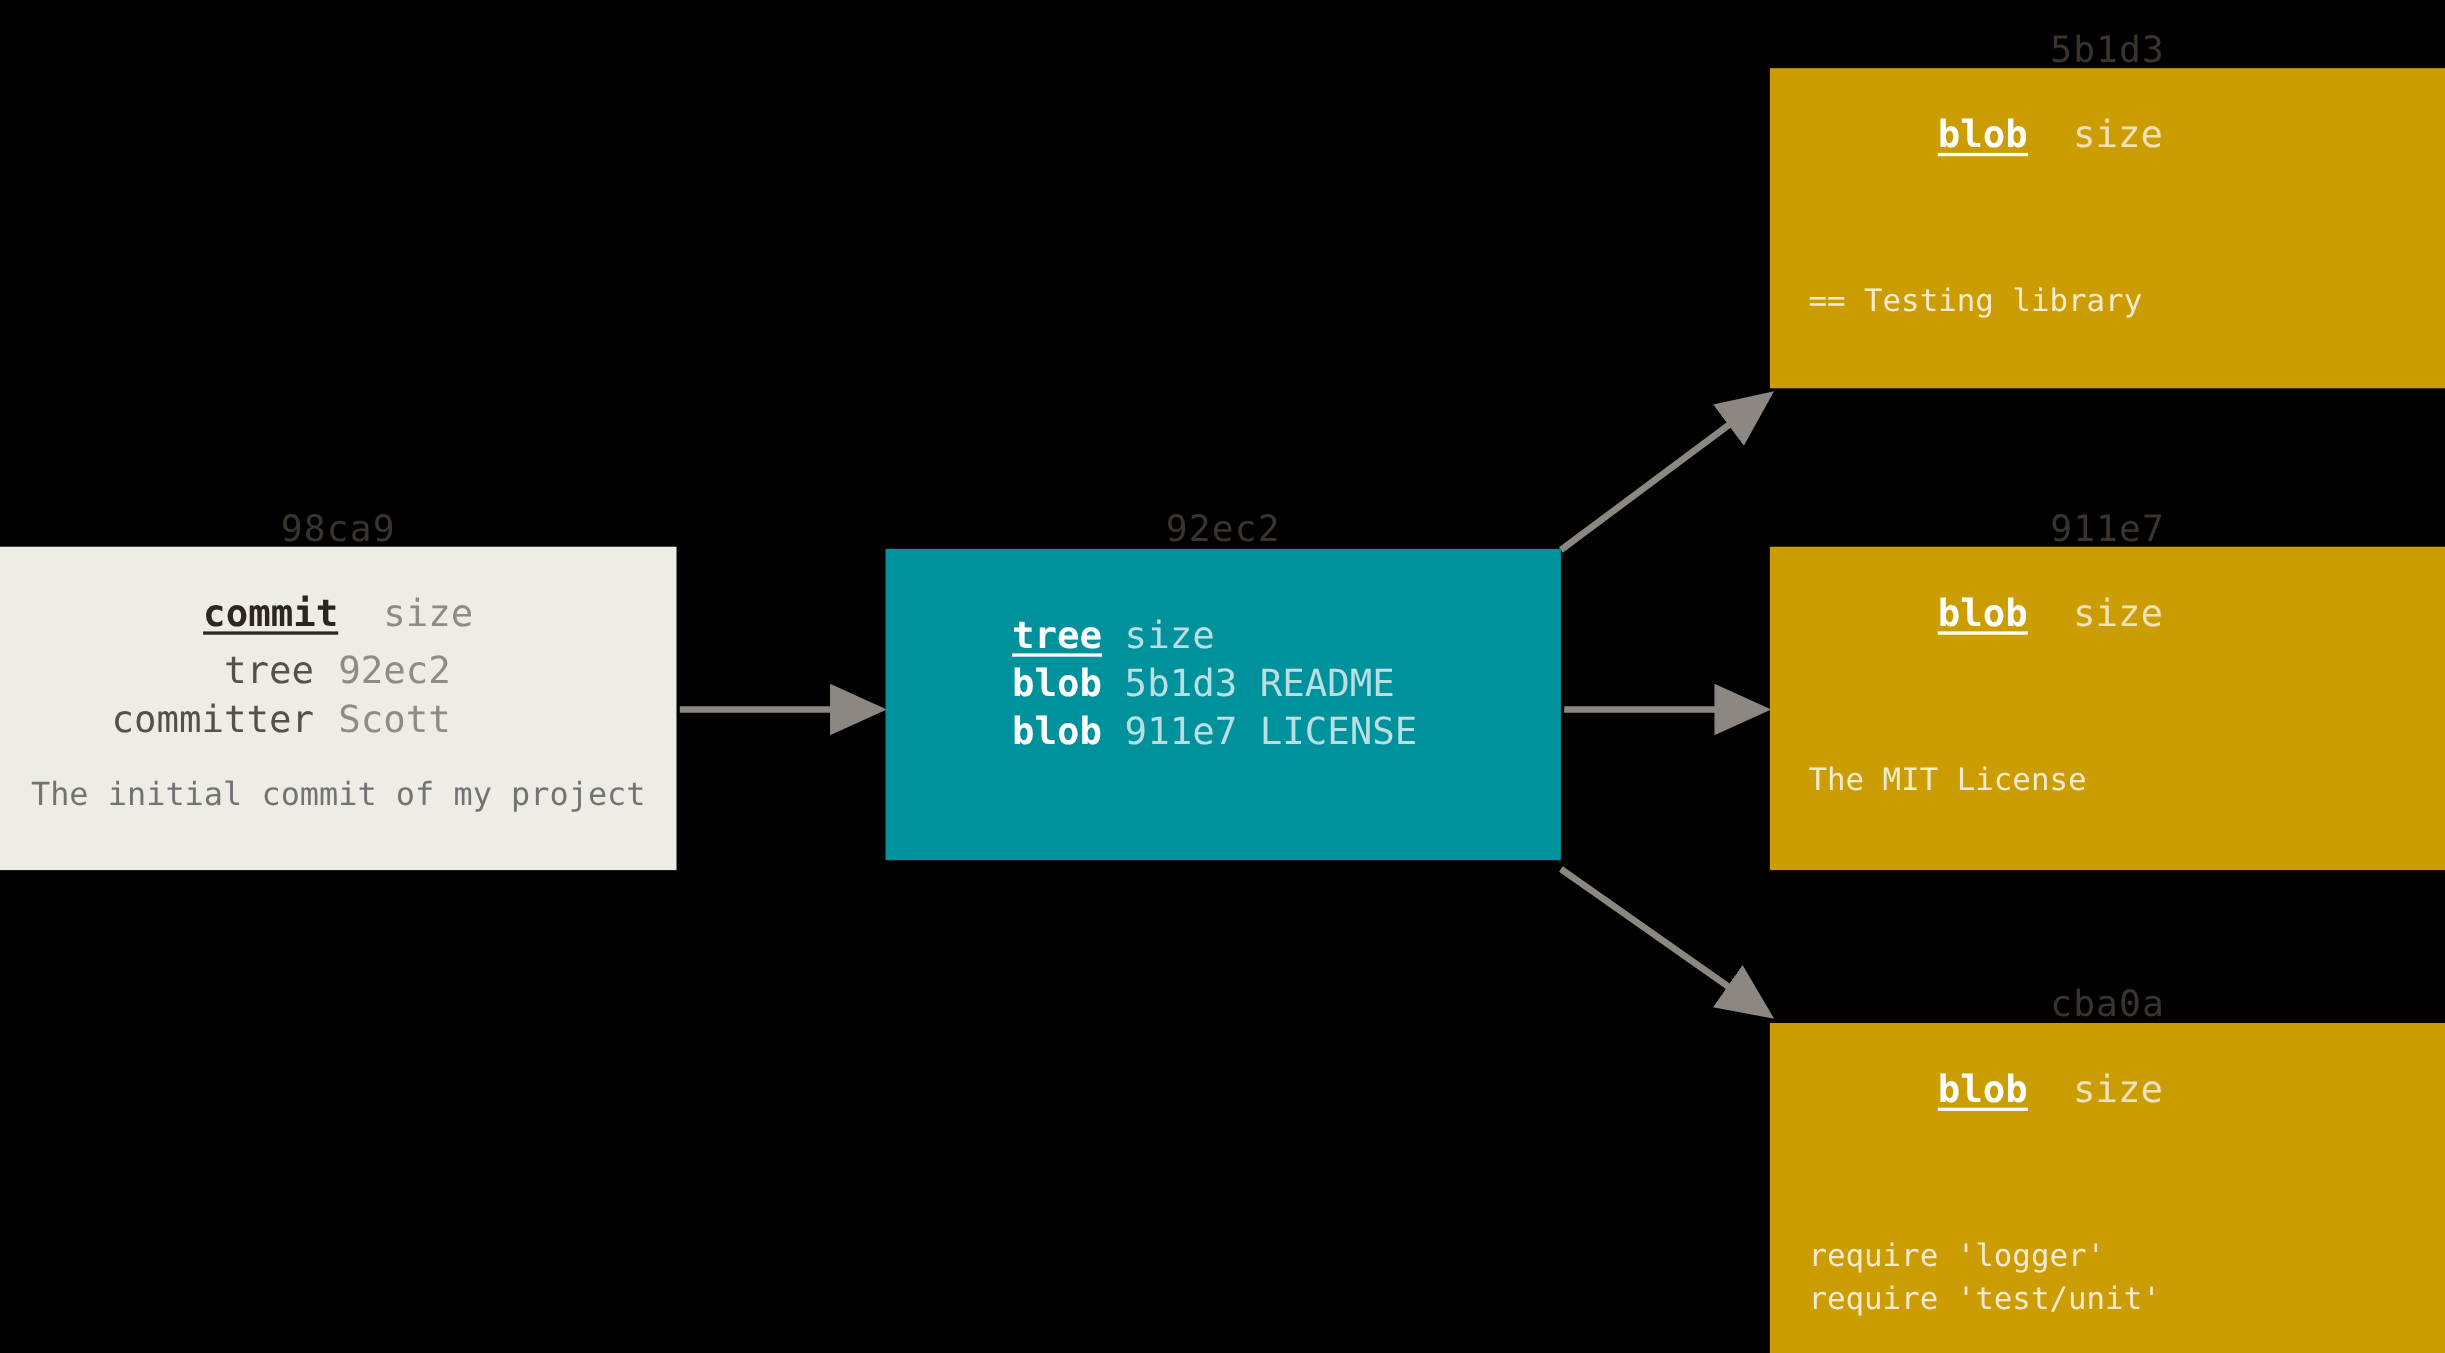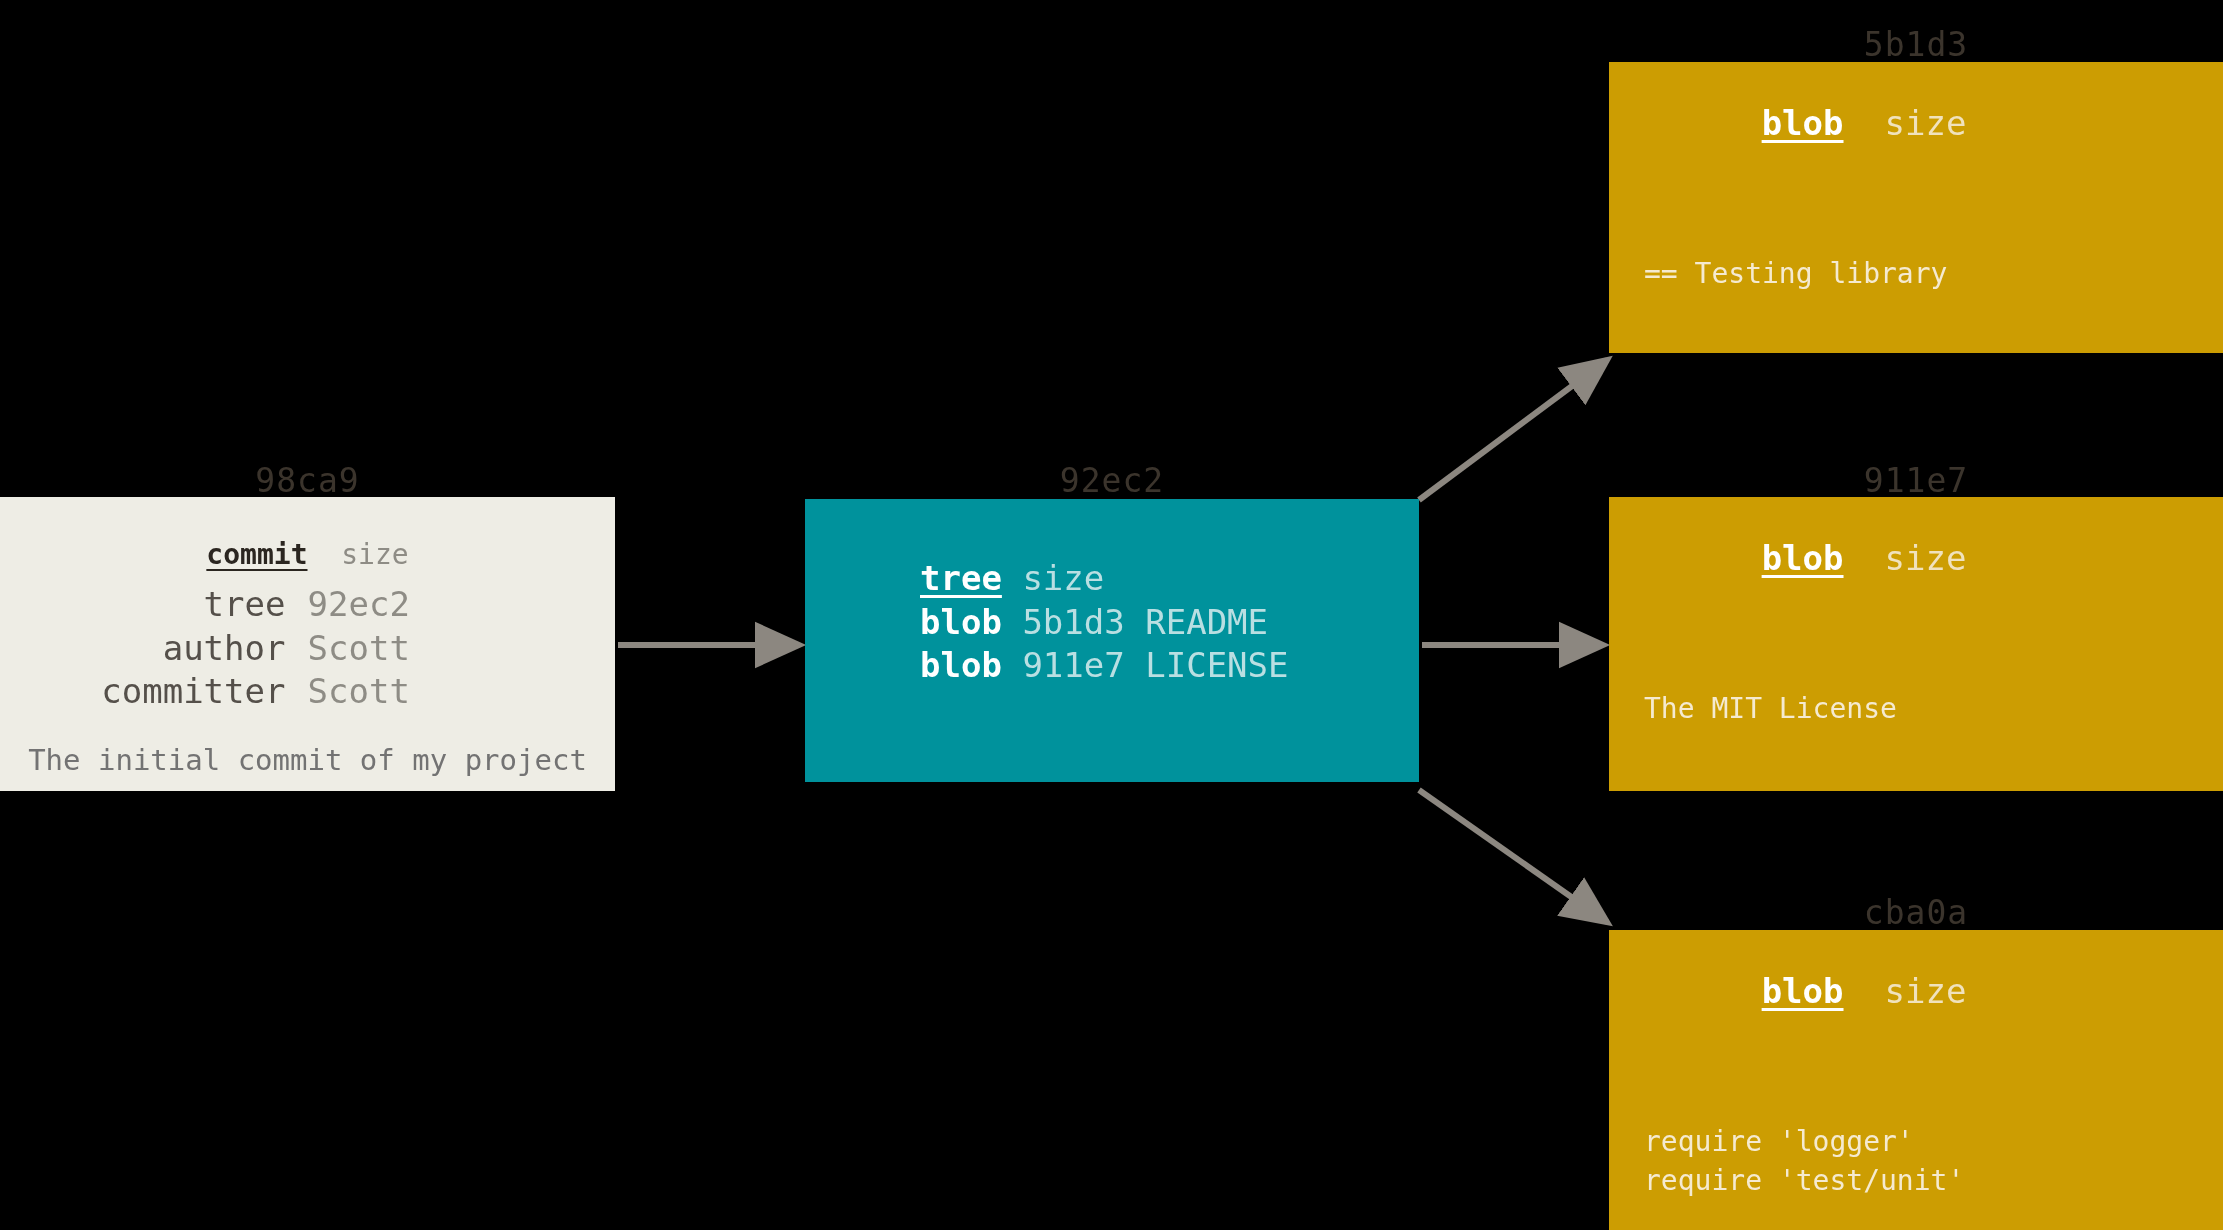--- a/index.html
+++ b/index.html
@@ -36,21 +36,21 @@
     overflow: hidden;
     box-sizing: border-box;
   }
 
   
   .commit-box {
     background: #eeedE5;
   }
   .commit-header {
     text-align: center;
-    font-size: 28px;
+    font-size: 34px;
     line-height: 1;
     margin-top: 44px;
     white-space: nowrap;
   }
   .commit-header .kw {
     font-weight: bold;
     color: #2b2620;
     text-decoration: underline;
     text-underline-offset: 5px;
   }
@@ -182,24 +182,20 @@
 
   <div class="obj-box commit-box" style="left:0px; top:497px; width:615px; height:294px;">
     <div class="commit-header">
       <span class="kw">commit</span><span class="val">&nbsp;&nbsp;</span><span class="val">size</span>
     </div>
     <table class="kv-table">
       <tbody>
         <tr>
           <td class="k">tree</td>
           <td class="v">92ec2</td>
-        </tr>
-        <tr>
-          <td class="k">author</td>
-          <td class="v">Scott</td>
         </tr>
         <tr>
           <td class="k">committer</td>
           <td class="v">Scott</td>
         </tr>
       </tbody>
     </table>
     <div class="commit-msg">The initial commit of my project</div>
   </div>
 

